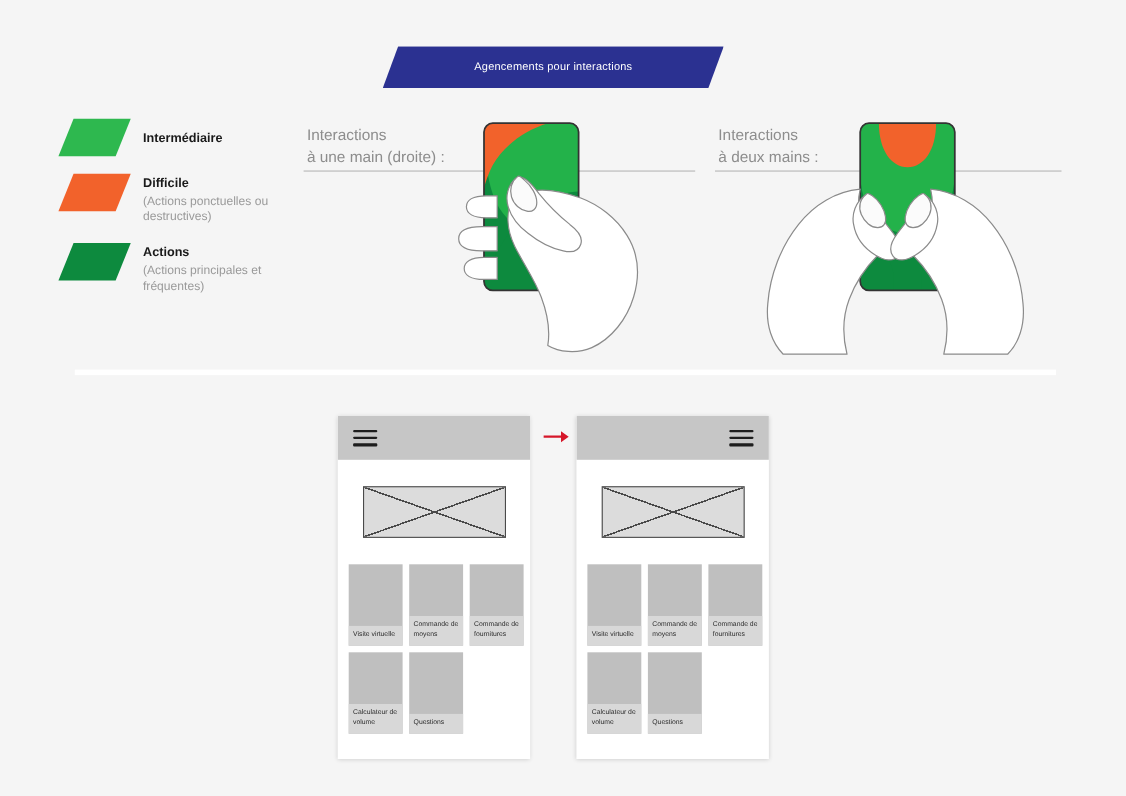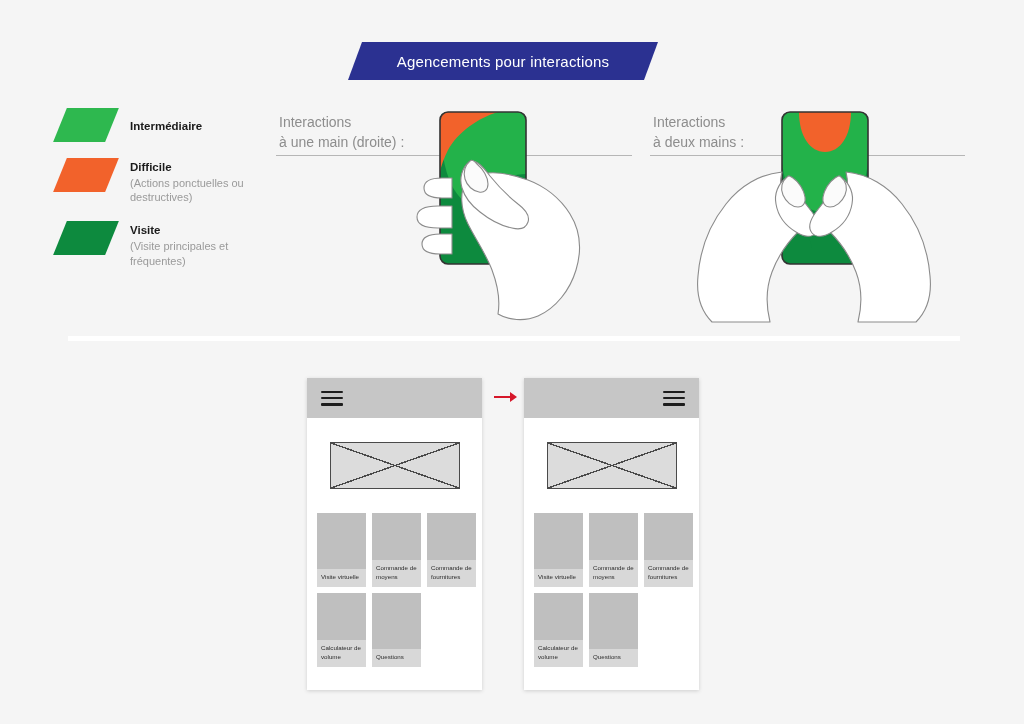--- a/index.html
+++ b/index.html
@@ -14,21 +14,21 @@
   .stage{position:absolute;left:0;top:0;width:1024px;height:724px;}
 
   
   .title-banner{
     position:absolute;left:348px;top:42px;width:310px;height:38px;
     background:#2b3191;
     clip-path:polygon(14px 0, 310px 0, 296px 38px, 0 38px);
     display:flex;align-items:center;justify-content:center;
   }
   .title-banner span{
-    color:#ffffff;font-size:15px;letter-spacing:.2px;
+    color:#ffffff;font-size:10px;letter-spacing:.2px;
     white-space:nowrap;
   }
 
   
   .legend{position:absolute;left:60px;top:108px;width:220px;}
   .legend-row{position:relative;display:flex;align-items:flex-start;margin-bottom:18px;}
   .swatch{
     width:52px;height:34px;flex:0 0 52px;margin-right:18px;
     transform:skewX(-22deg);
   }
@@ -134,22 +134,22 @@
       <div class="legend-text">
         <div class="legend-title">Difficile</div>
         <div class="legend-sub">(Actions ponctuelles
 ou destructives)</div>
       </div>
     </div>
 
     <div class="legend-row r3">
       <div class="swatch" style="background:#0d8a3e"></div>
       <div class="legend-text">
-        <div class="legend-title">Visite</div>
-        <div class="legend-sub">(Visite principales
+        <div class="legend-title">Actions</div>
+        <div class="legend-sub">(Actions principales
 et fréquentes)</div>
       </div>
     </div>
 
   </div>
 
   <div class="sec-label" id="label-one">Interactions
 à une main (droite) :</div>
   <div class="rule" id="rule-one"></div>
 

